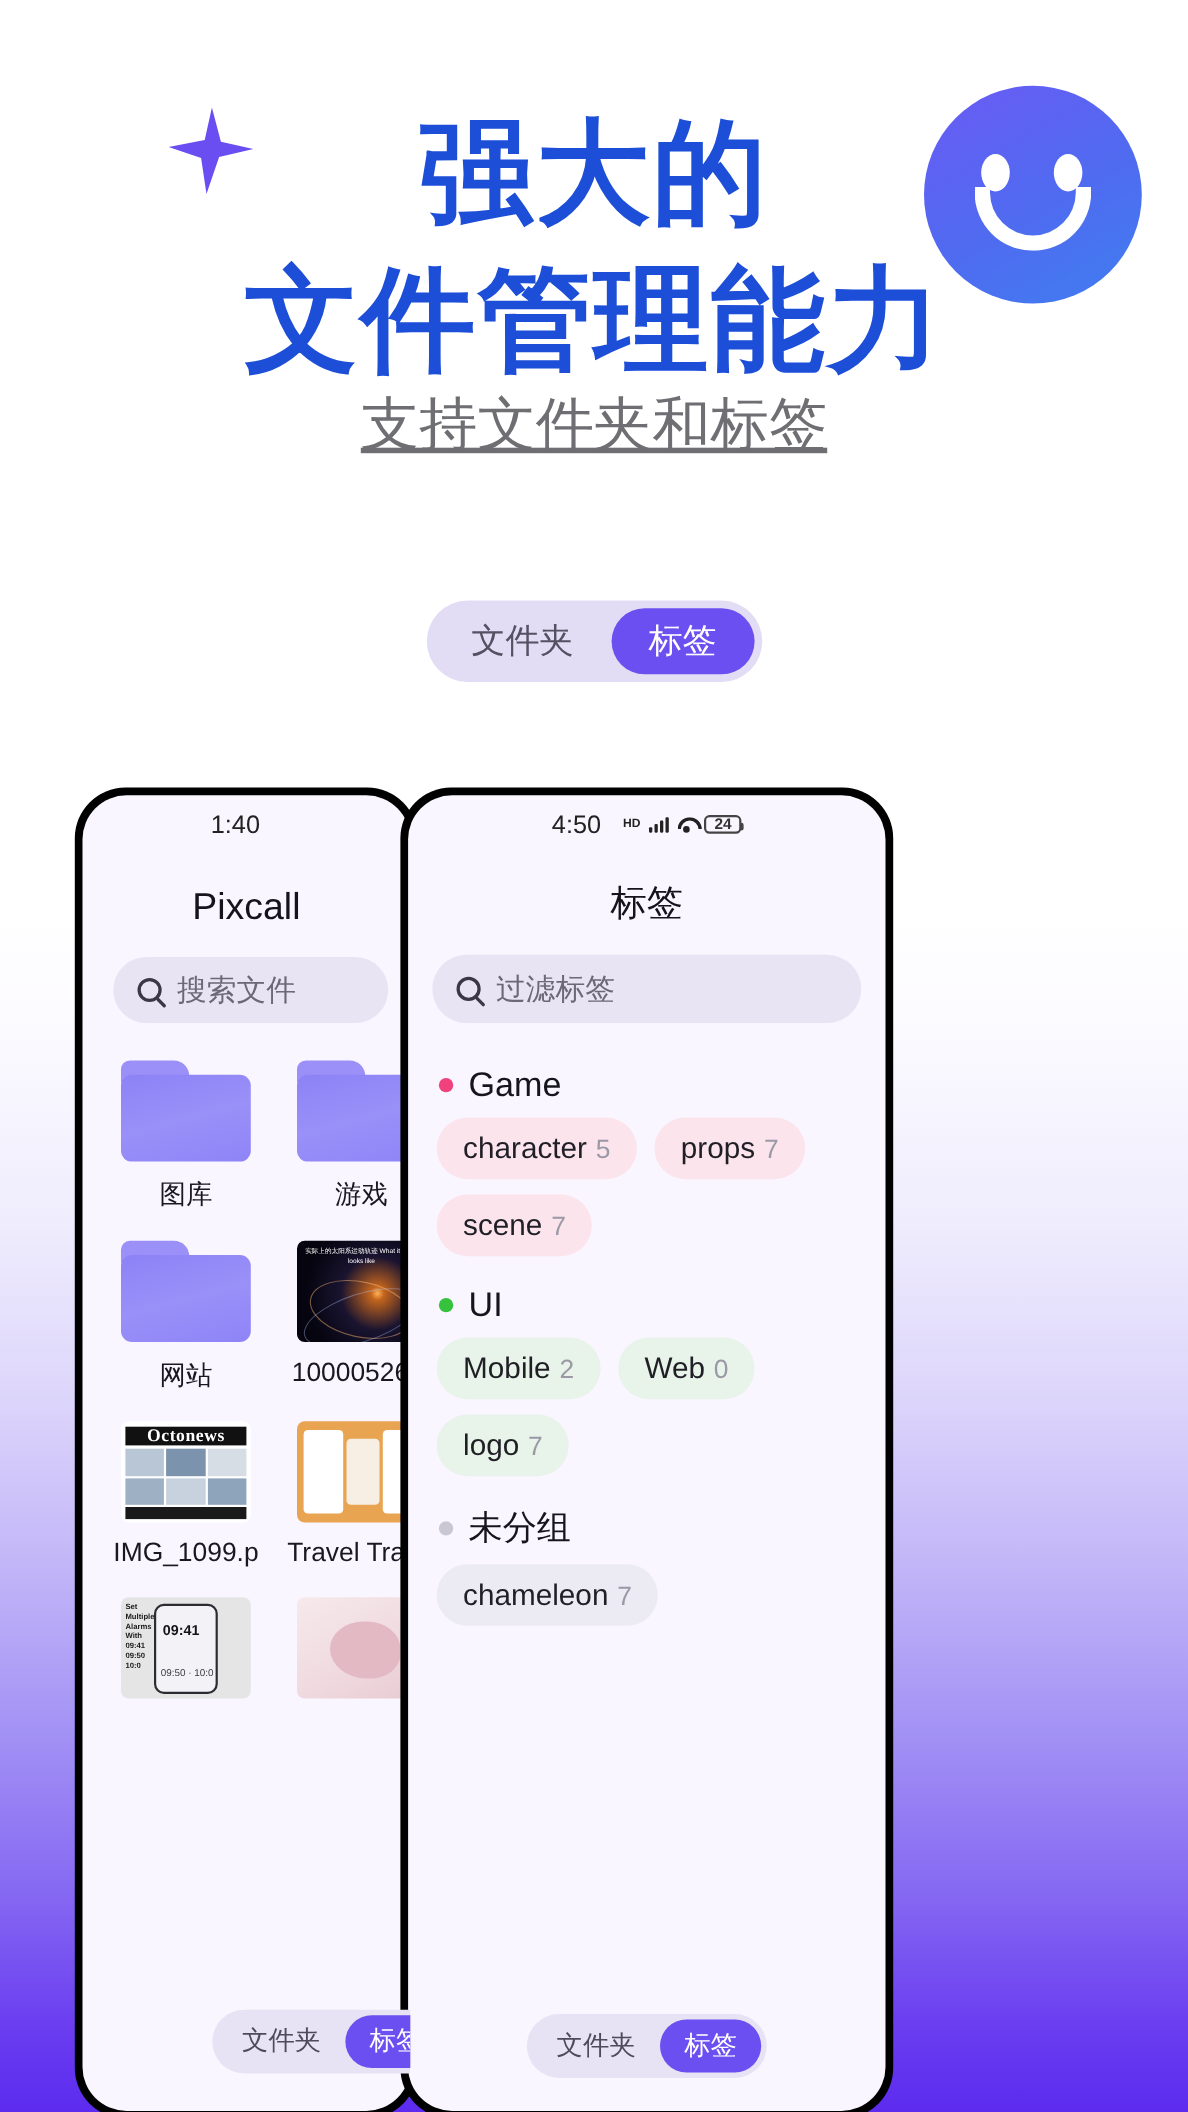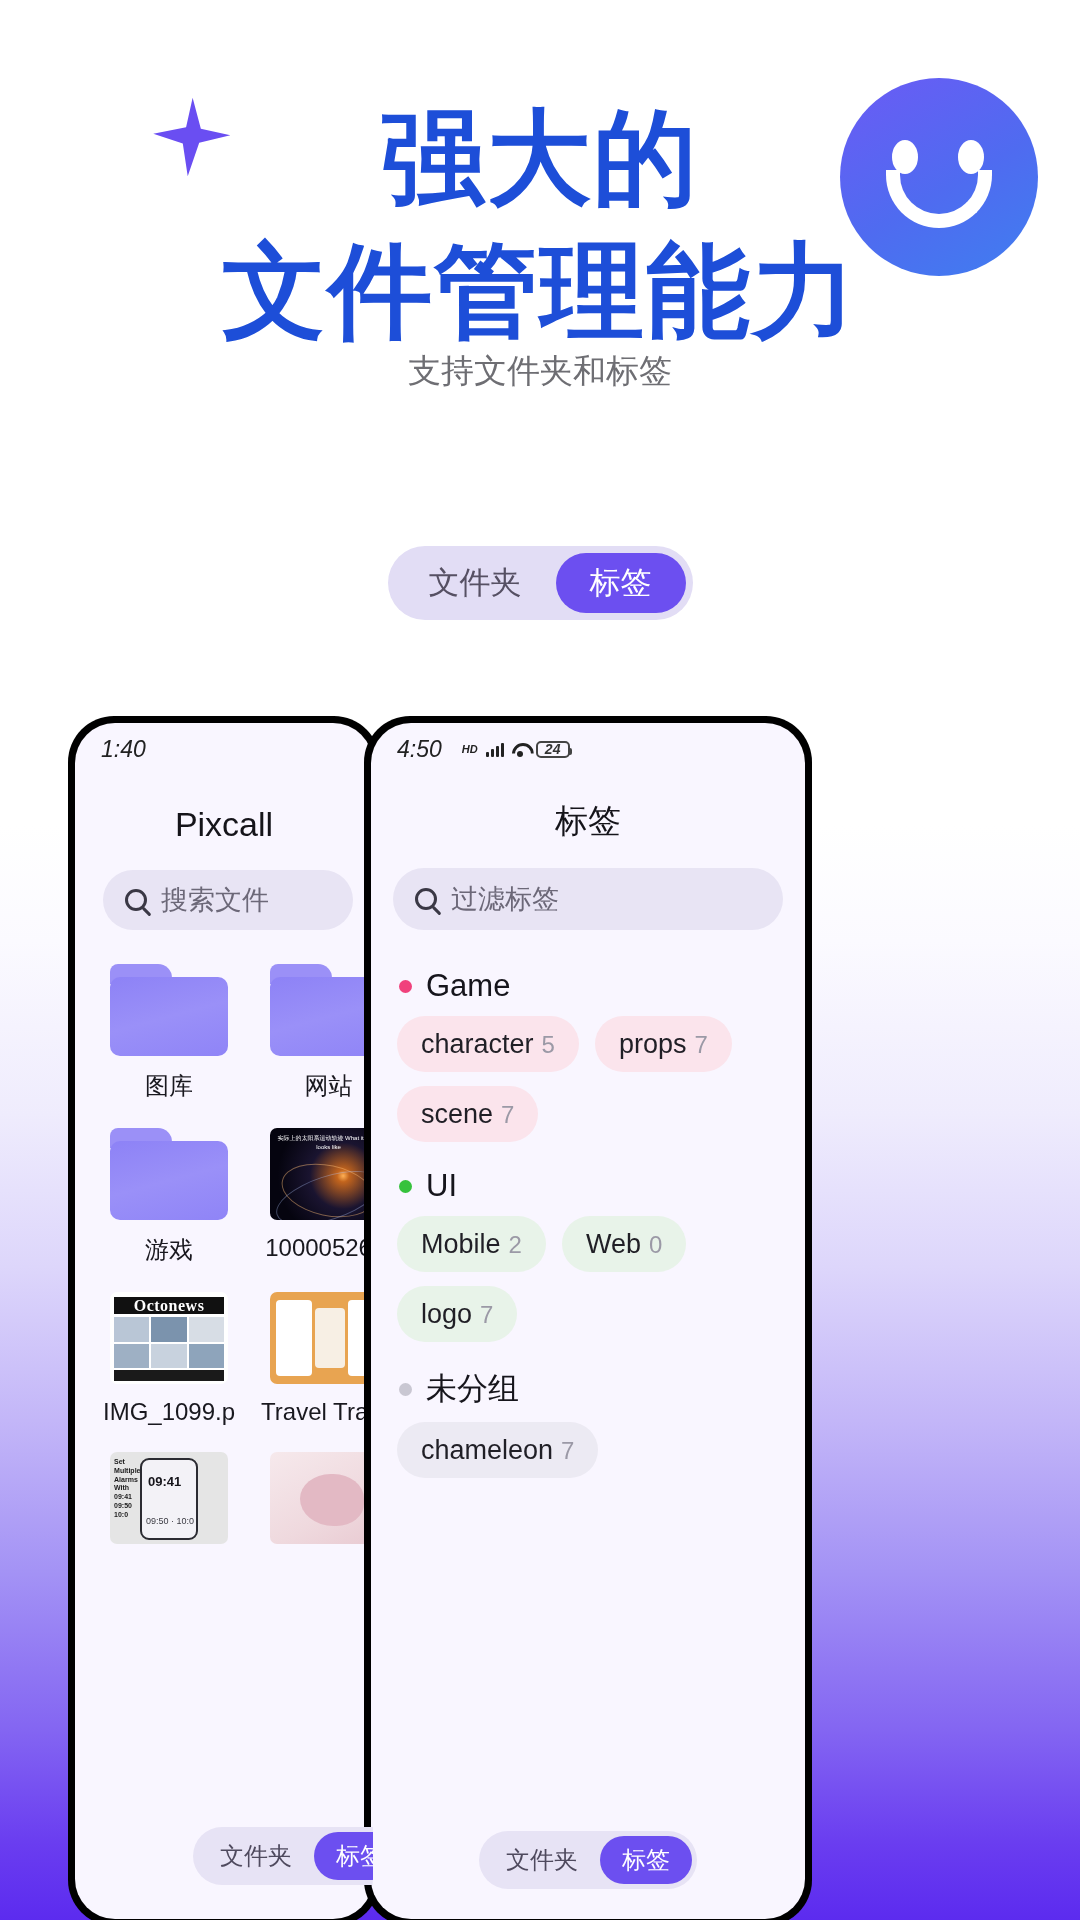--- a/index.html
+++ b/index.html
@@ -54,21 +54,21 @@
   .smiley .eye.r{ left:118px; }
   .smiley .mouth{
     position:absolute; left:46px; top:92px; width:106px; height:58px;
     border:14px solid #fff; border-top:none;
     border-radius:0 0 120px 120px;
   }
 
   .subtitle{
     position:absolute; left:0; right:0; top:345px;
     text-align:center; color:#6e6e73;
-    font-size:33px; line-height:1.6; font-weight:400;
+    font-size:53px; line-height:1.6; font-weight:400;text-decoration:underline;
   }
   .subtitle span{ display:block; }
 
   
   .seg-wrap{
     position:absolute; left:0; right:0; top:546px;
     display:flex; justify-content:center;
   }
   .segment{
     display:flex; align-items:center;
@@ -109,22 +109,22 @@
     left:68px; top:0; width:312px; height:1210px;
   }
   .phone.right{
     left:364px; top:0; width:448px; height:1210px;
     z-index:4;
   }
 
   
   .statusbar{
     height:52px; display:flex; align-items:center;
-    justify-content:flex-start; padding:0 26px;
-    font-size:23px; color:#222; font-weight:500;font-style:italic;
+    justify-content:center; padding:0 26px;
+    font-size:23px; color:#222; font-weight:500;
   }
   .statusbar .icons{ display:flex; align-items:center; gap:7px;padding-left:20px; }
   .sig{ display:flex; align-items:flex-end; gap:2px; height:16px;}
   .sig i{ display:block; width:3px; background:#222; border-radius:1px;}
   .sig i:nth-child(1){height:5px}
   .sig i:nth-child(2){height:8px}
   .sig i:nth-child(3){height:11px}
   .sig i:nth-child(4){height:14px}
   .hd{ font-size:11px; font-weight:700; line-height:1; margin-right:1px;}
   .wifi{ width:18px;height:14px;position:relative;}
@@ -359,29 +359,29 @@
                 <div class="body"></div>
               </div>
             <div class="caption">图库</div>
           </div>
 
           <div class="cell">
             <div class="folder">
                 <div class="tab"></div>
                 <div class="body"></div>
               </div>
-            <div class="caption">网站</div>
+            <div class="caption">游戏</div>
           </div>
 
           <div class="cell">
             <div class="folder">
                 <div class="tab"></div>
                 <div class="body"></div>
               </div>
-            <div class="caption">游戏</div>
+            <div class="caption">网站</div>
           </div>
 
           <div class="cell">
             <div class="thumb t-space">
               <div class="ttl">实际上的太阳系运动轨迹 What it really looks like</div>
               <div class="line"></div>
                 <div class="line2"></div>
             </div>
             <div class="caption">10000526...</div>
           </div>

